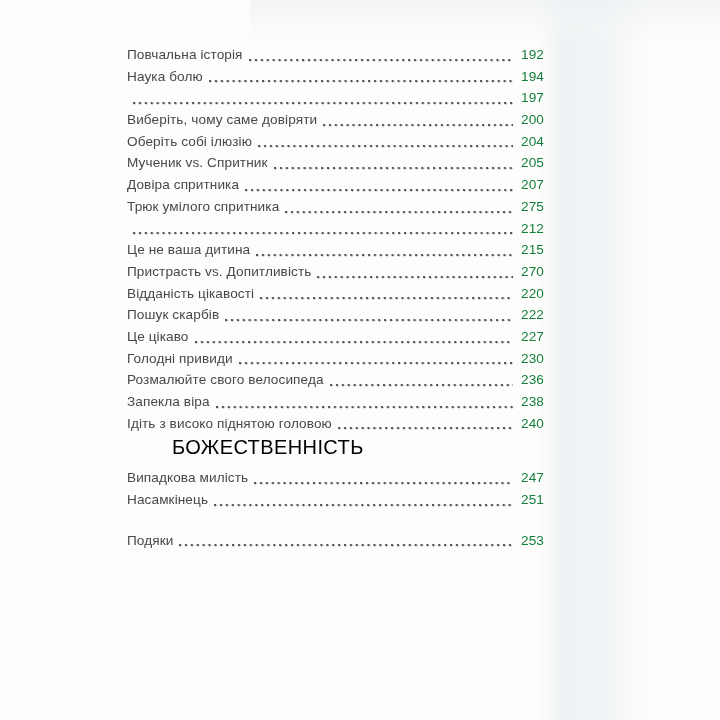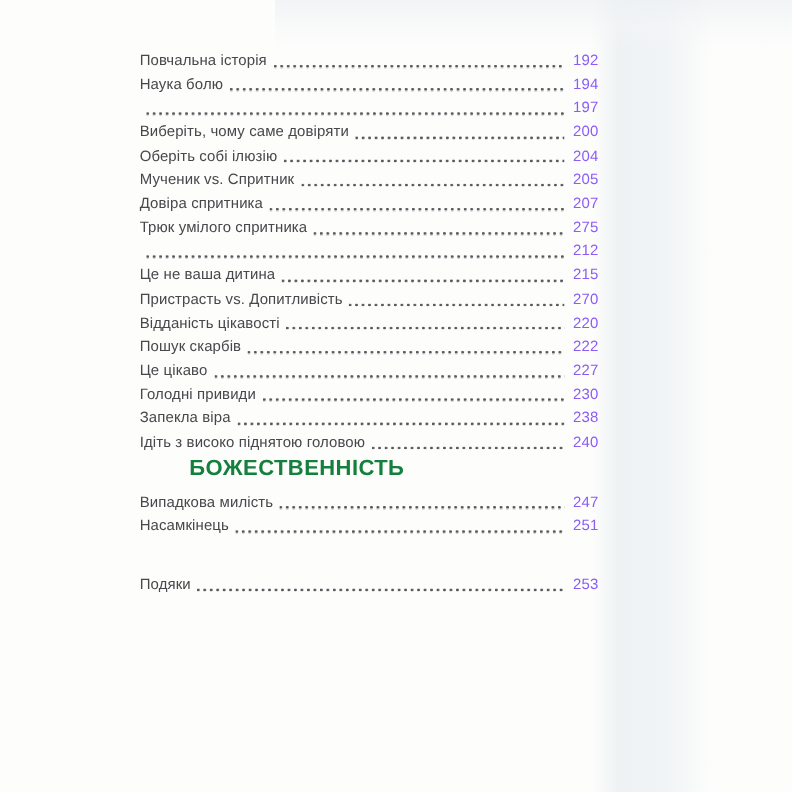--- a/index.html
+++ b/index.html
@@ -43,56 +43,56 @@
   }
   .toc {
     position: absolute;
     top: 44px;
     left: 127px;
     right: 176px;
     color: #46484b;
   }
   .row {
     display: flex;
-    align-items: flex-end;
+    align-items: flex-start;
     height: 21.7px;
     line-height: 21.7px;
     font-size: 13.6px;
     letter-spacing: 0.1px;
     white-space: nowrap;
   }
   .lbl {
     color: #46484b;
   }
   .leader {
     flex: 1;
     align-self: flex-end;
     height: 6px;
     margin: 0 5px 4px 6px;
     background-image: radial-gradient(circle at 1.2px 1.2px, #55585b 1.05px, rgba(85,88,91,0) 1.5px);
     background-size: 5.9px 3px;
     background-repeat: repeat-x;
     background-position: left bottom;
   }
   .num {
-    color: #8b5cf6;
+    color: #15803d;
     min-width: 26px;
     text-align: right;
     font-size: 13.6px;
   }
   .heading {
     margin: 1px 0 8px 45px;
     font-size: 20px;
     line-height: 24px;
-    font-weight: 700;
+    font-weight: 400;
     letter-spacing: 0.4px;
-    color: #15803d;
+    color: #000000;
   }
   .gap-top {
-    margin-top: 31px;
+    margin-top: 19px;
   }
 </style>
 </head>
 <body>
 
 <div class="page">
   <div class="shade-right"></div>
   <div class="shade-top"></div>
 
   <main class="toc">
@@ -164,20 +164,25 @@
       <span class="lbl">Це цікаво</span>
       <span class="leader"></span>
       <span class="num">227</span>
     </div>
     <div class="row">
       <span class="lbl">Голодні привиди</span>
       <span class="leader"></span>
       <span class="num">230</span>
     </div>
     <div class="row">
+      <span class="lbl">Розмалюйте свого велосипеда</span>
+      <span class="leader"></span>
+      <span class="num">236</span>
+    </div>
+    <div class="row">
       <span class="lbl">Запекла віра</span>
       <span class="leader"></span>
       <span class="num">238</span>
     </div>
     <div class="row">
       <span class="lbl">Ідіть з високо піднятою головою</span>
       <span class="leader"></span>
       <span class="num">240</span>
     </div>
 

